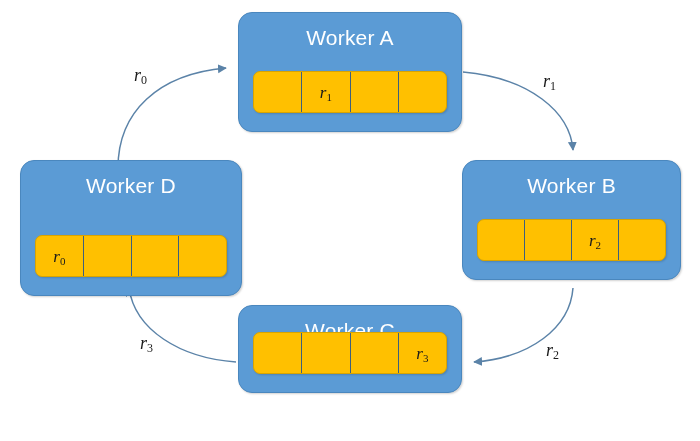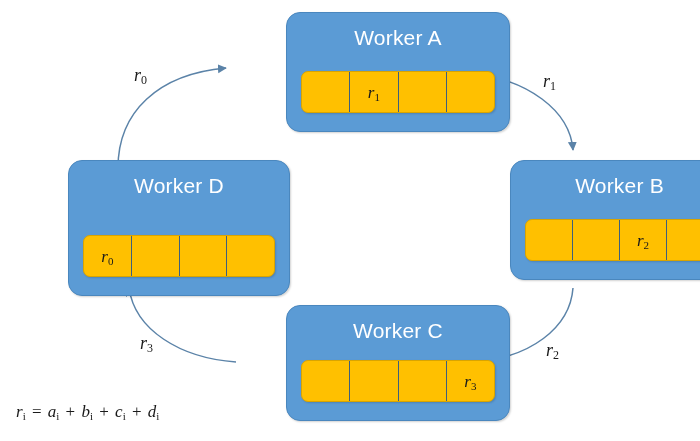--- a/index.html
+++ b/index.html
@@ -23,21 +23,20 @@
     height: 441px;
     pointer-events: none;
   }
   .worker {
     position: absolute;
     background: #5B9BD5;
     border: 1px solid #4A87BE;
     border-radius: 14px;
     box-sizing: border-box;
     box-shadow: 1px 1px 2px rgba(0,0,0,0.18);
-    margin-left: 48px;
   }
   .worker-title {
     position: absolute;
     left: 0;
     right: 0;
     top: 14px;
     text-align: center;
     color: #ffffff;
     font-size: 21px;
     font-family: "Liberation Sans", sans-serif;
@@ -171,21 +170,21 @@
       </div>
       <div class="cell">
         <span class="cell-label"><span>r</span><sub>2</sub></span>
       </div>
       <div class="cell">
         <span class="cell-label"></span>
       </div>
     </div>
   </div>
 
-  <div class="worker" style="left:238px; top:305px; width:224px; height:116px;">
+  <div class="worker" style="left:238px; top:305px; width:224px; height:88px;">
     <div class="worker-title">Worker C</div>
     <div class="buffer">
       <div class="cell">
         <span class="cell-label"></span>
       </div>
       <div class="cell">
         <span class="cell-label"></span>
       </div>
       <div class="cell">
         <span class="cell-label"></span>
@@ -220,25 +219,14 @@
   <div class="arc-label" style="left:543px; top:72px;">
     <span>r</span><sub>1</sub>
   </div>
   <div class="arc-label" style="left:546px; top:341px;">
     <span>r</span><sub>2</sub>
   </div>
   <div class="arc-label" style="left:140px; top:334px;">
     <span>r</span><sub>3</sub>
   </div>
 
-  <div class="formula">
-    <span>r</span><sub>i</sub>
-    <span class="op">=</span>
-    <span>a</span><sub>i</sub>
-    <span class="op">+</span>
-    <span>b</span><sub>i</sub>
-    <span class="op">+</span>
-    <span>c</span><sub>i</sub>
-    <span class="op">+</span>
-    <span>d</span><sub>i</sub>
-  </div>
 
 </div>
 
 </body></html>

